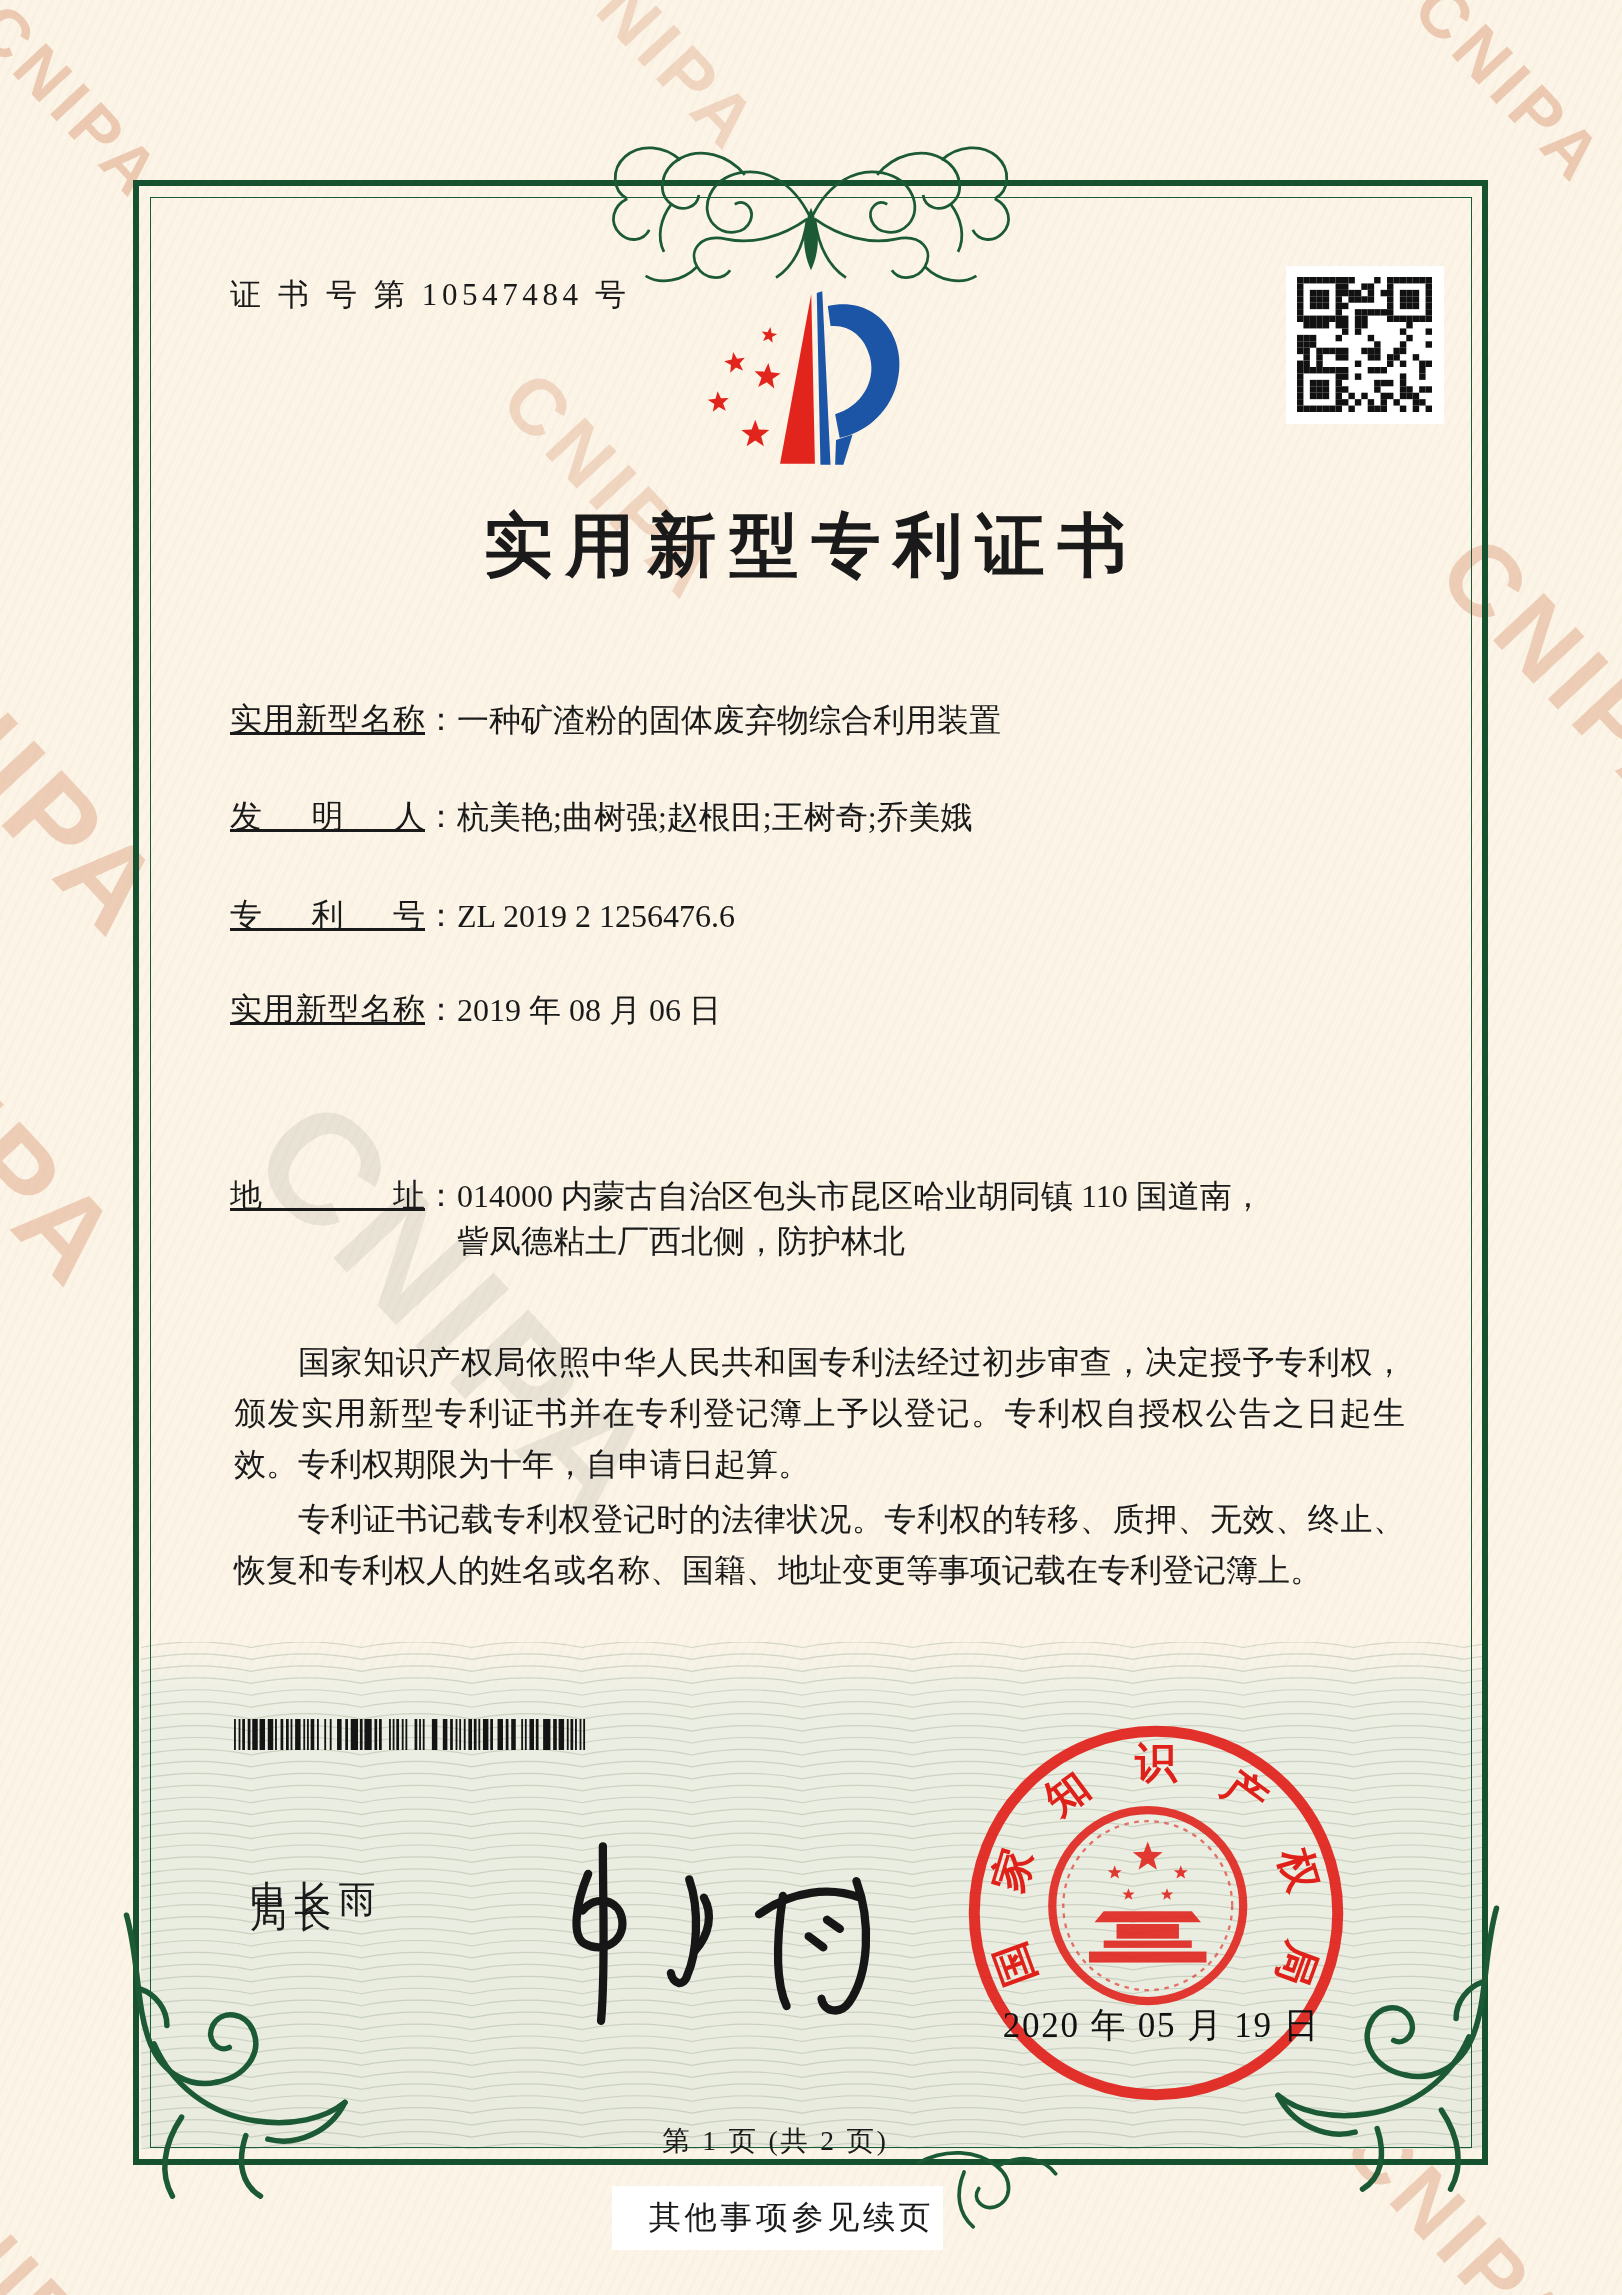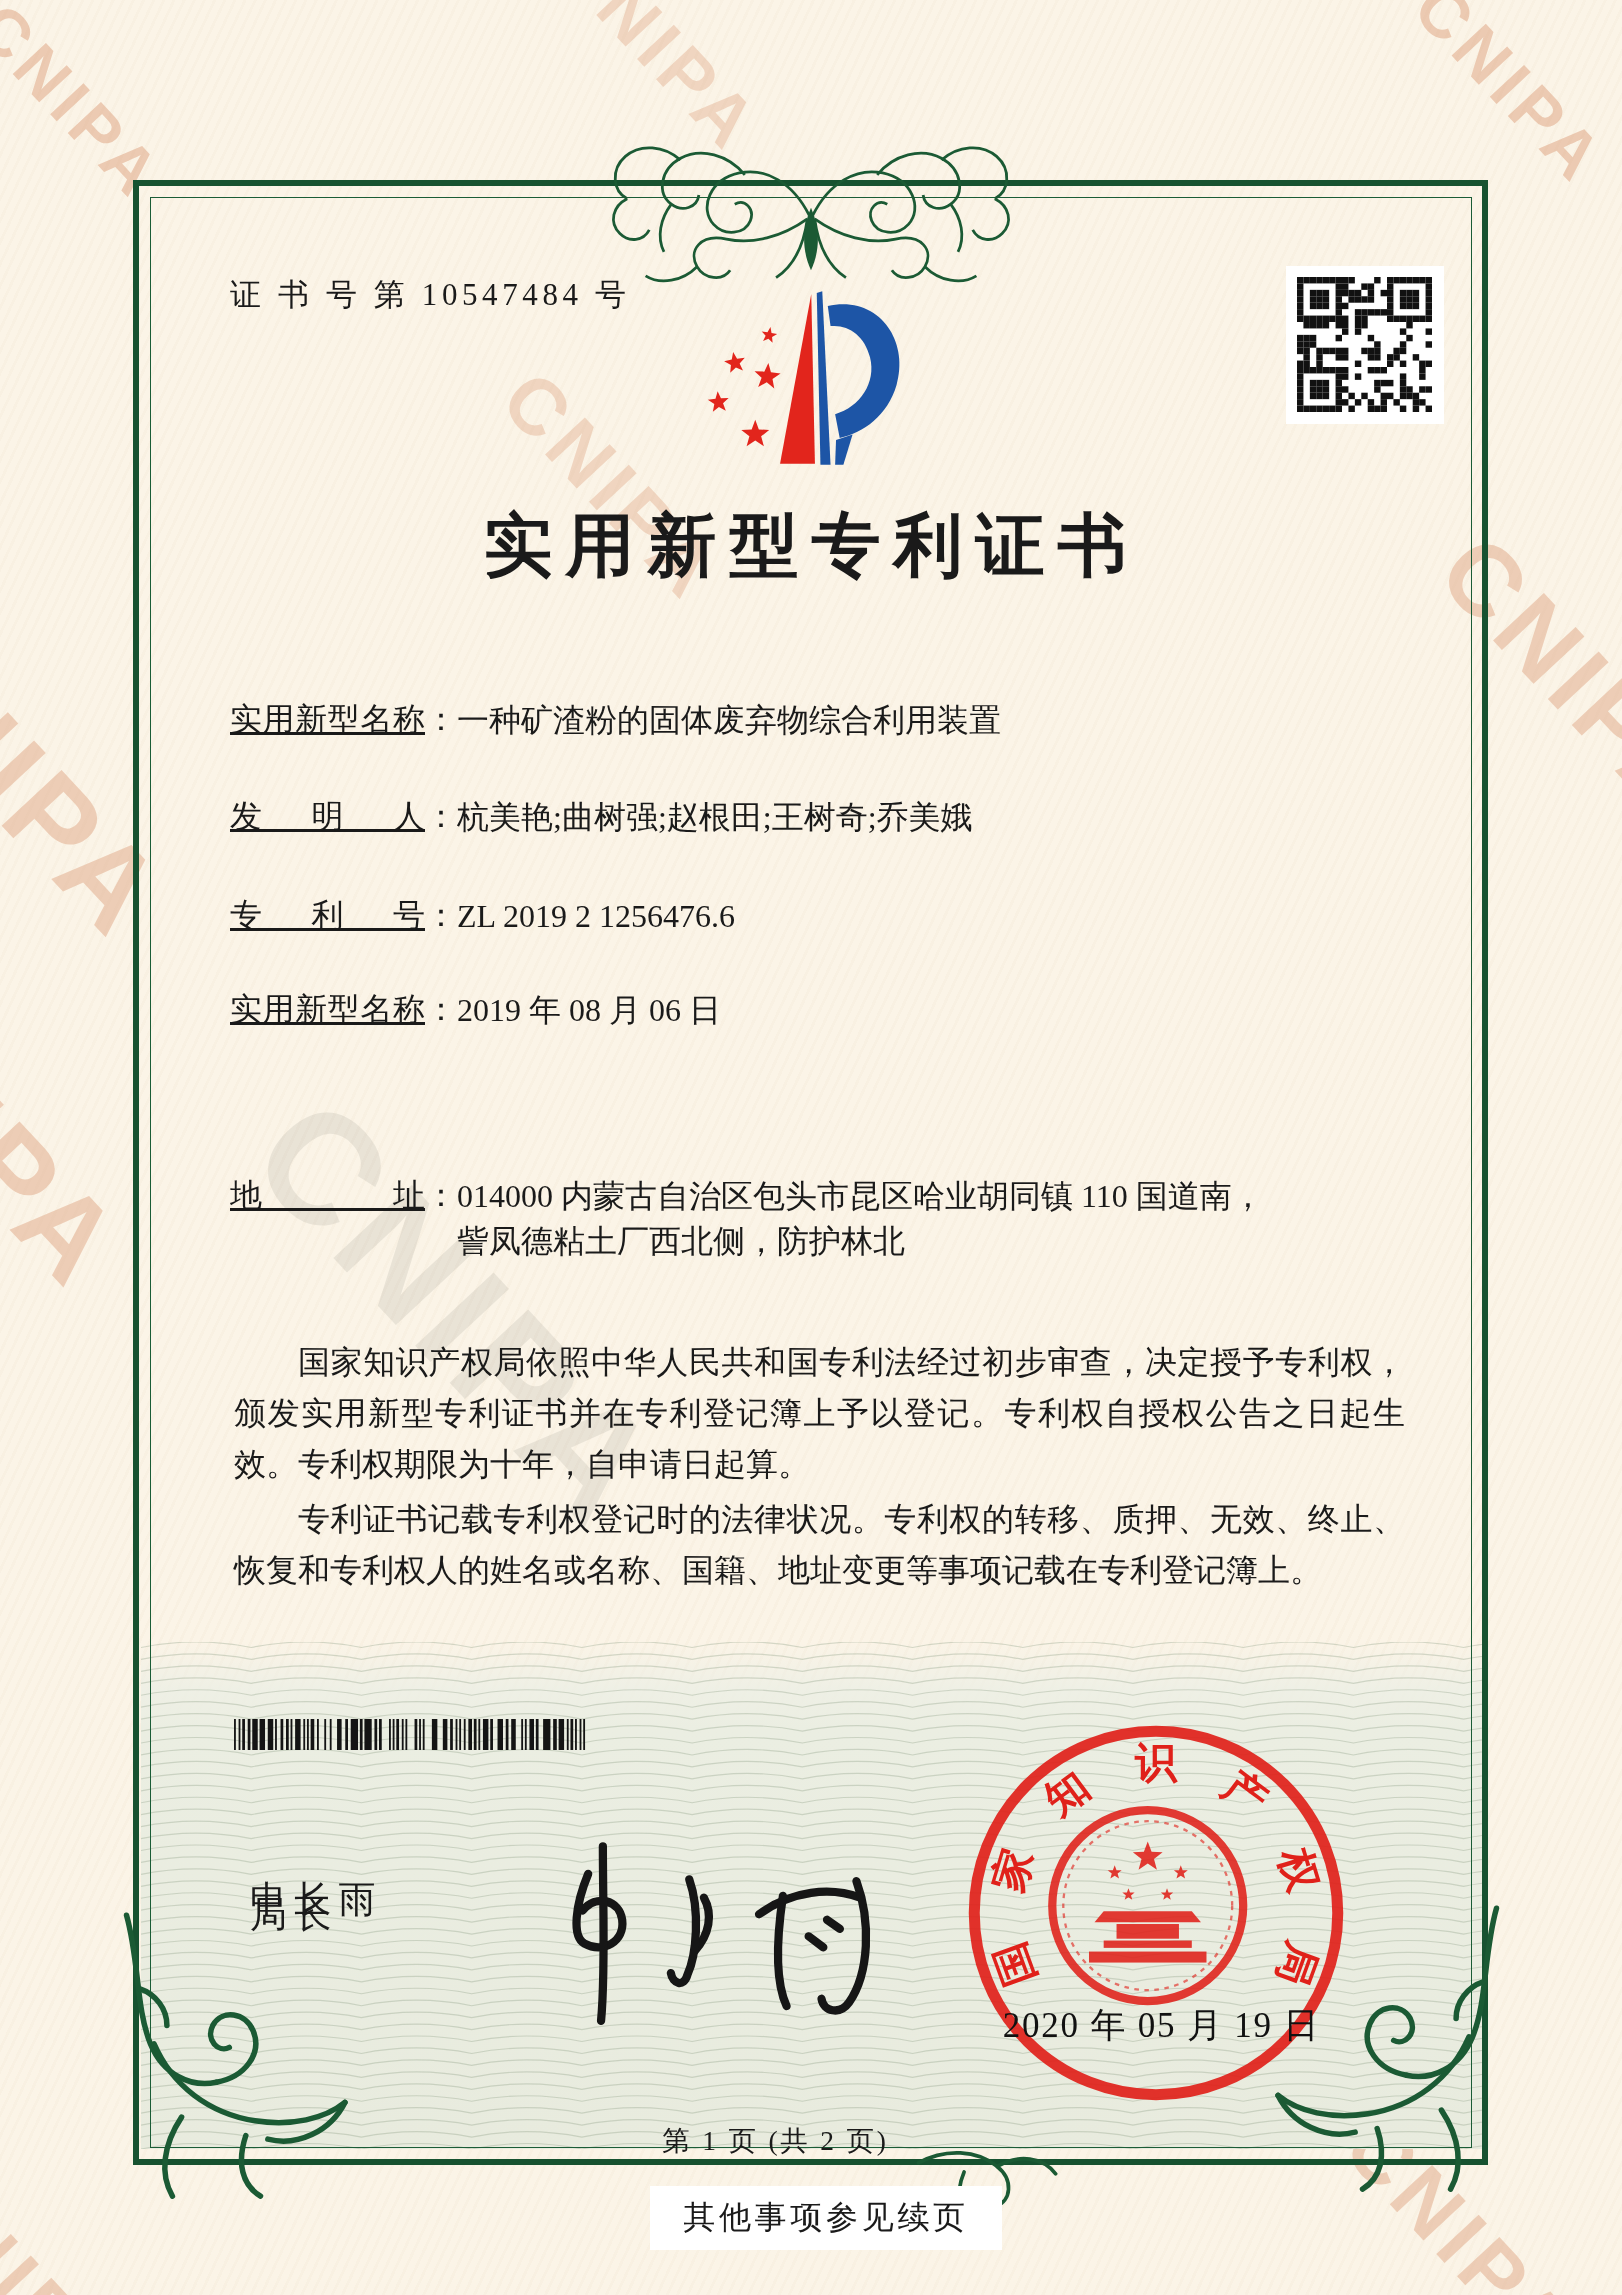--- a/index.html
+++ b/index.html
@@ -38,22 +38,22 @@
   .officer{position:absolute;left:250px;font-size:37px;letter-spacing:7.3px;z-index:4;
       font-family:"Liberation Sans","DejaVu Sans",sans-serif;}
   
   .seal{position:absolute;left:966px;top:1723px;width:380px;height:380px;z-index:6;}
   .seal-char{position:absolute;font-size:42px;font-weight:700;color:#e0211a;z-index:6;
       font-family:"Liberation Serif","DejaVu Serif",serif;}
   .seal-date{position:absolute;left:987px;top:2002px;width:349px;text-align:center;
       font-size:35px;letter-spacing:1.8px;color:#111;z-index:7;}
   .pageinfo{position:absolute;left:514px;top:2099px;width:523px;text-align:center;font-size:27.5px;
       letter-spacing:2.8px;z-index:4;margin-top:24px;}
-  .contbox{position:absolute;left:650px;top:2186px;width:352px;height:64px;background:#ffffff;
-      z-index:4;display:flex;align-items:center;justify-content:center;}
+  .contbox{position:absolute;left:612px;top:2186px;width:303px;height:64px;background:#ffffff;
+      z-index:4;display:flex;align-items:center;justify-content:center;padding-left:28px;}
   .contbox span{font-size:32px;letter-spacing:3.7px;}
   .qrbox{position:absolute;left:1286px;top:266px;width:158px;height:158px;background:#ffffff;z-index:4;}
   svg{display:block;}
 </style>
 </head>
 <body>
 
 <div class="page">
 
   <span class="wm" style="left:16.5px;top:-11px;font-size:66px;opacity:.55">CNIPA</span>

